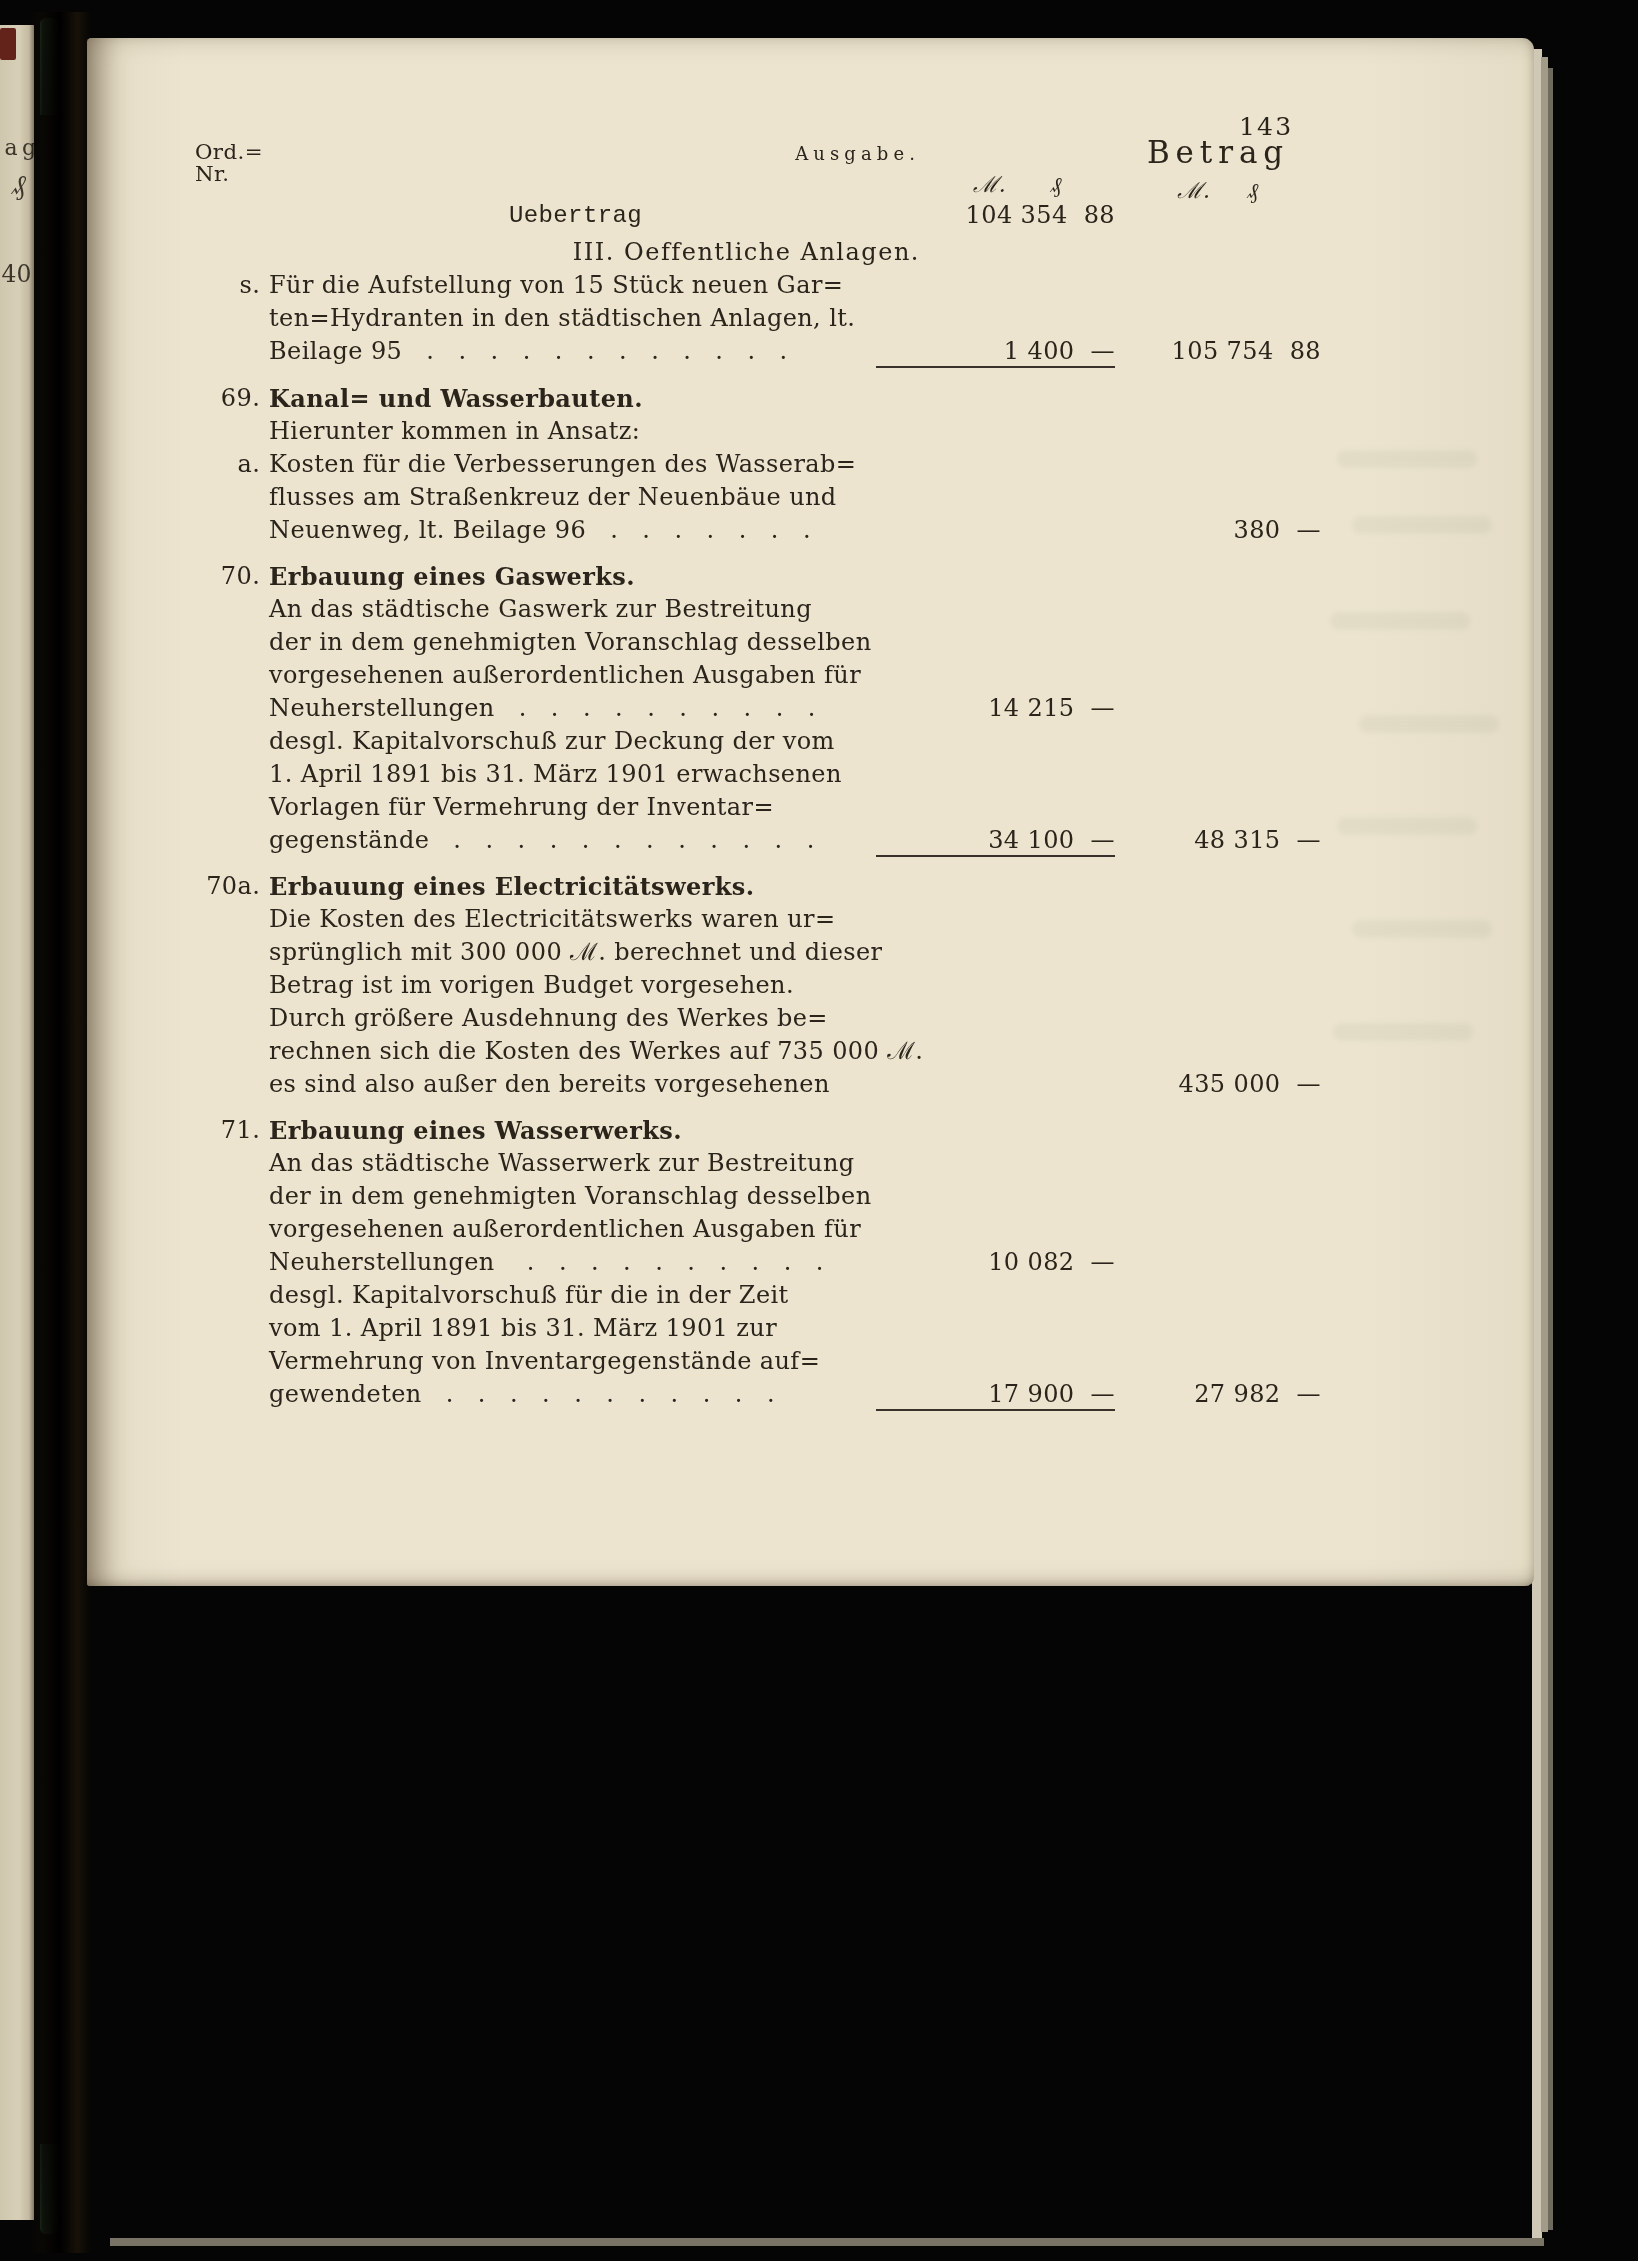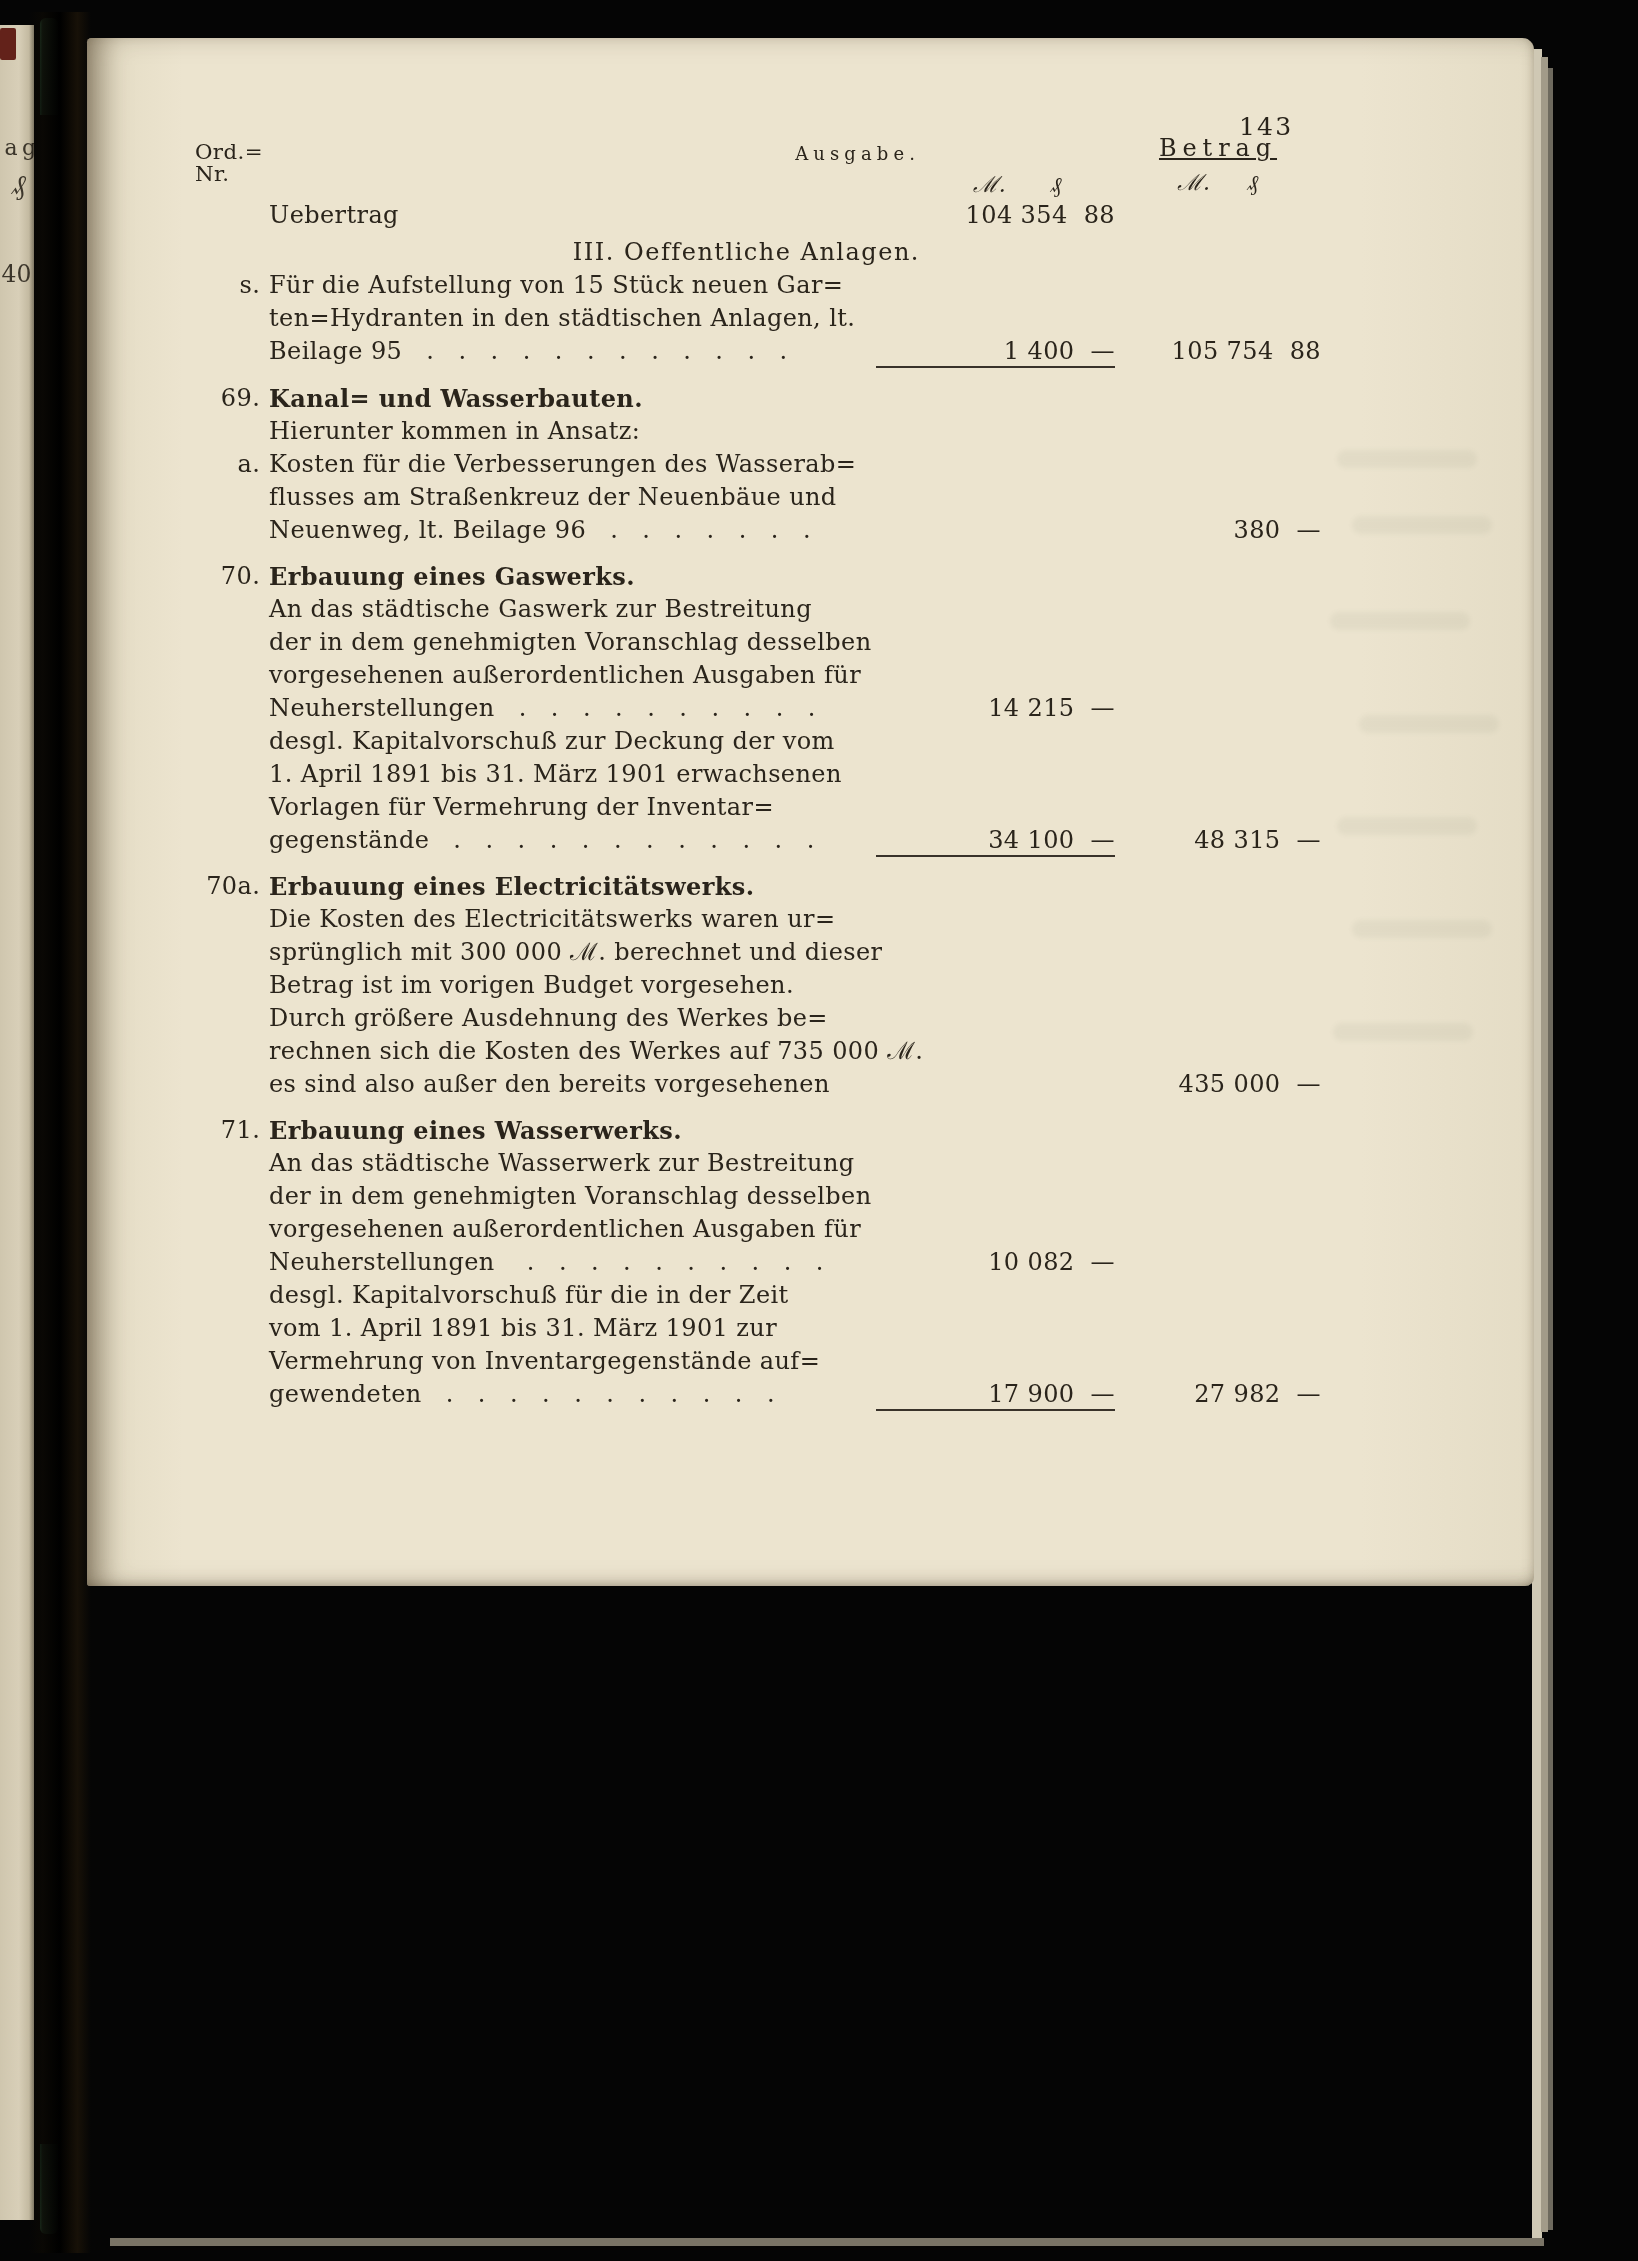--- a/index.html
+++ b/index.html
@@ -37,32 +37,32 @@
     box-shadow: inset 22px 0 34px -14.7px rgba(55,40,20,.6), inset -5.9px 0 13.2px -7.4px rgba(90,80,60,.45), inset 0 -7.4px 16px -10.3px rgba(80,70,50,.5);
   }
   .pagenum { position:absolute; left:1152px; top:74px; font-size:25px; letter-spacing:2.2px; }
   .content { position:absolute; left:108px; top:96px; width:1125px; letter-spacing:0.4px; }
   
   .hrow { display:flex; height:65px; align-items:flex-start; }
   .ord  { flex:0 0 74px; font-size:21.3px; line-height:22px; padding-top:7.4px; }
   .ausgabe { flex:0 0 651px; text-align:right; padding-top:8.8px; font-size:18px; letter-spacing:5.1px; }
   .cur  { flex:0 0 195px; text-align:center; padding-top:34px; font-style:italic; font-size:22px; white-space:pre; }
   .betrag-wrap { flex:0 0 206px; text-align:center; }
-  .betrag { font-size:24px; letter-spacing:5.9px;text-decoration:underline; }
+  .betrag { font-size:31px; letter-spacing:5.9px; }
   .cur2 { font-size:22px; font-style:italic; margin-top:4.4px; white-space:pre; }
   
   .row { display:flex; height:33px; line-height:33px; font-size:24px; }
   .num { flex:0 0 74px; text-align:right; padding-right:8.8px; box-sizing:border-box; white-space:pre; }
   .txt { flex:0 0 651px; box-sizing:border-box; white-space:pre; overflow:visible; }
   .a1  { flex:0 0 195px; text-align:right; white-space:pre; }
   .a2  { flex:0 0 206px; text-align:right; white-space:pre; }
   .a1.rule { flex-basis:239px; margin-left:-44px; border-bottom:2.2px solid #39322a; }
   .bold { font-weight:700; }
   .sec  { letter-spacing:1.5px; }
-  .txt.right { text-align:left; padding-right:38px; }
+  .txt.right { text-align:center; padding-right:38px;font-family:Liberation Mono, monospace; }
   .gap  { margin-top:13.2px; }
   .gap-s{ margin-top:4.4px;text-align:right; }
   
   .ghost { position:absolute; width:140px; height:17.6px; border-radius:8.8px;
            background:#4f5c44; opacity:.06; filter:blur(2.9px); }
   
   .edge { position:absolute; z-index:1; }
   .e1 { left:1532px; top:49px; width:9.6px; height:2191px; background:#cfc8b4; }
   .e2 { left:1541px; top:57px; width:6.6px;  height:2175px; background:#a29b89; }
   .e3 { left:1548px; top:68px; width:5.1px;  height:2162px; background:#6e6a5e; }

